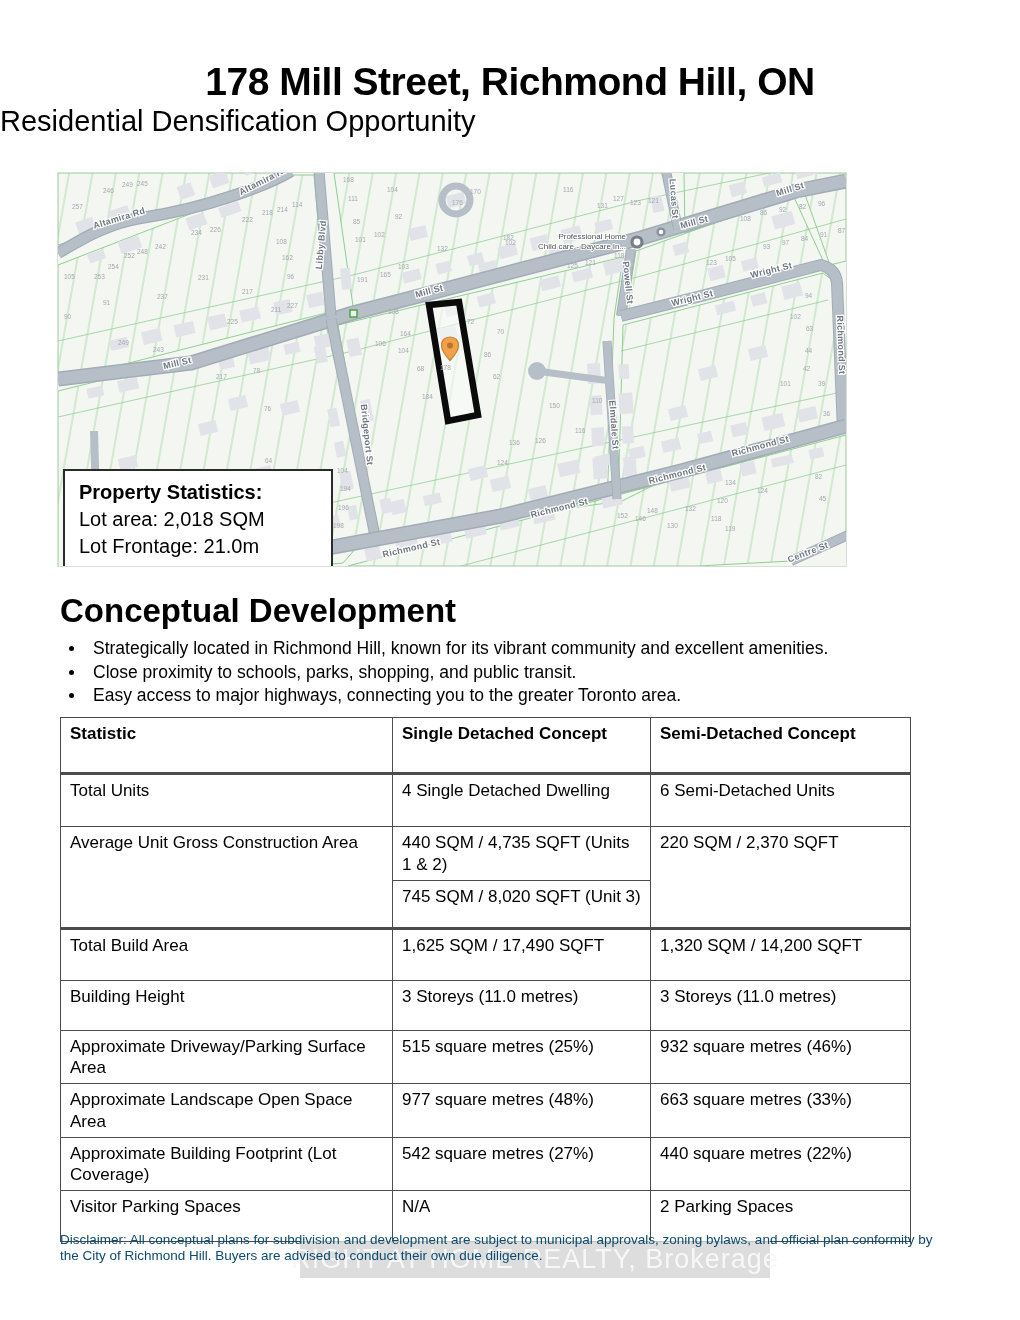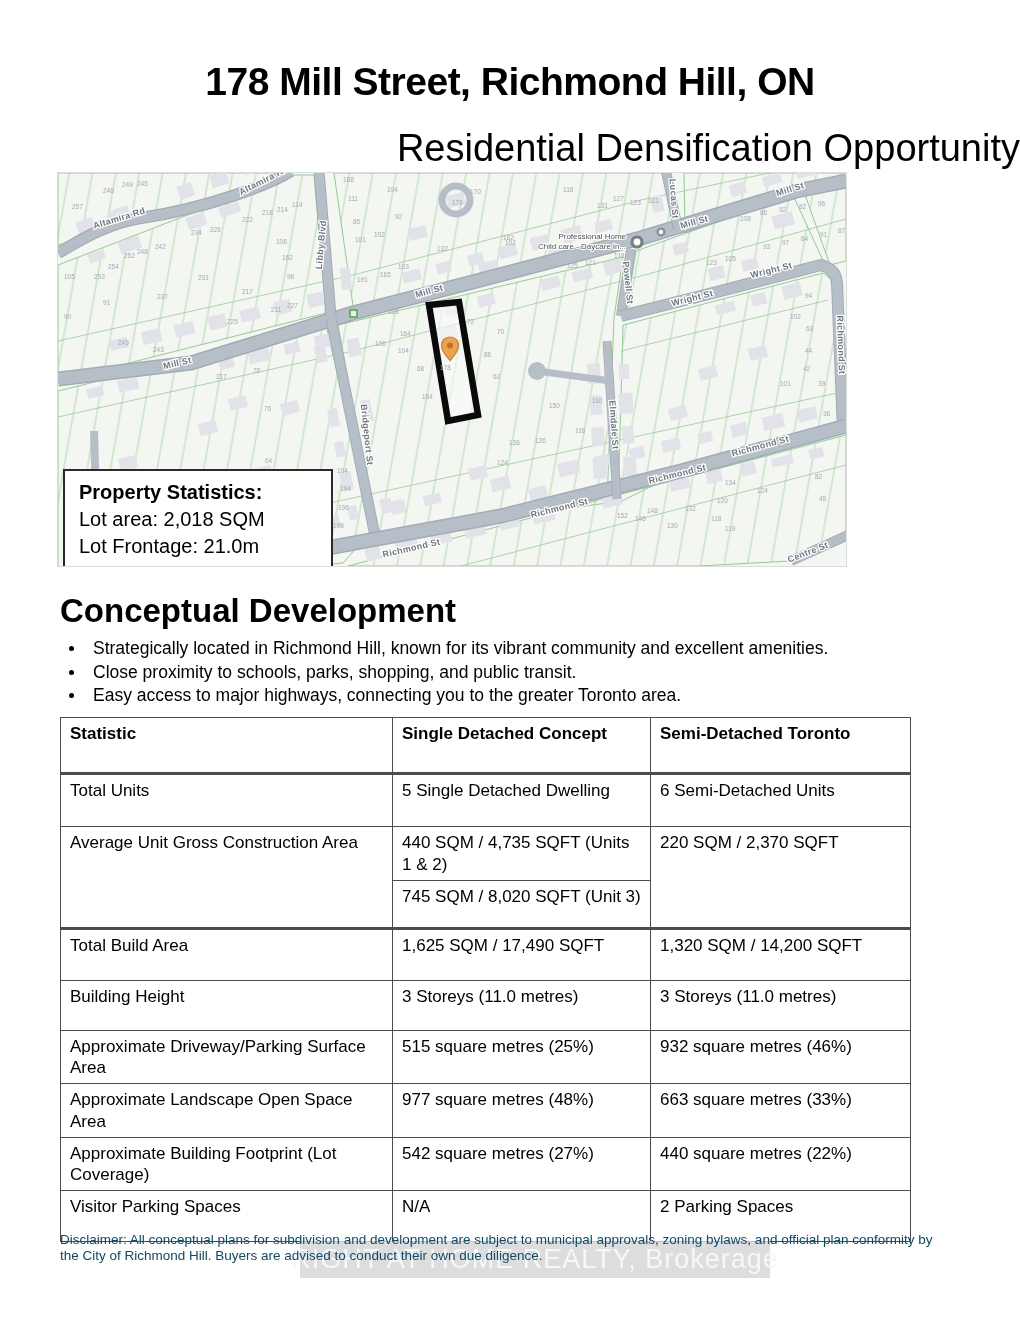--- a/index.html
+++ b/index.html
@@ -2,22 +2,22 @@
 <html><head>
 <meta charset="utf-8">
 <style>
   html,body{margin:0;padding:0;background:#888;}
   .page{width:1020px;height:1320px;position:relative;background:#ffffff;
         font-family:"Liberation Sans",sans-serif;color:#000;margin:0 auto;overflow:hidden;}
 
   
   .title{position:absolute;top:60px;left:0;width:100%;text-align:center;
          font-size:39px;font-weight:bold;letter-spacing:-.5px;}
-  .subtitle{position:absolute;top:127px;left:0;width:100%;text-align:right;
-         font-size:38px;font-weight:400;}
+  .subtitle{position:absolute;top:105px;left:0;width:100%;text-align:left;
+         font-size:29px;font-weight:400;}
 
   
   .map-wrap{position:absolute;left:57px;top:172px;width:788px;height:393px;
             border:1px solid #d9ded9;background:#f3f5f1;overflow:hidden;}
   .map-wrap svg{display:block;}
   .hn{font:6.5px "Liberation Sans",sans-serif;fill:#a3a9b0;}
   .bld{fill:#e2e2e9;}
   .street-label{font:600 9px "Liberation Sans",sans-serif;fill:#6e7680;
         stroke:#ffffff;stroke-width:2.4px;paint-order:stroke;letter-spacing:.3px;}
   .poi-label{font:8px "Liberation Sans",sans-serif;fill:#4c4f55;
@@ -411,27 +411,27 @@
   <table class="stats-table">
     <colgroup>
         <col style="width:332px">
         <col style="width:258px">
         <col style="width:260px">
       </colgroup>
     <thead>
       <tr>
         <th>Statistic</th>
         <th>Single Detached Concept</th>
-        <th>Semi-Detached Toronto</th>
+        <th>Semi-Detached Concept</th>
       </tr>
     </thead>
     <tbody>
       <tr class="h53">
         <td>Total Units</td>
-        <td>5 Single Detached Dwelling</td>
+        <td>4 Single Detached Dwelling</td>
         <td>6 Semi-Detached Units</td>
       </tr>
       <tr class="h47">
         <td rowspan="2">Average Unit Gross Construction Area</td>
         <td>440 SQM / 4,735 SQFT (Units 1 &amp; 2)</td>
         <td rowspan="2">220 SQM / 2,370 SQFT</td>
       </tr>
       <tr class="h48">
         <td>745 SQM / 8,020 SQFT (Unit 3)</td>
       </tr>

